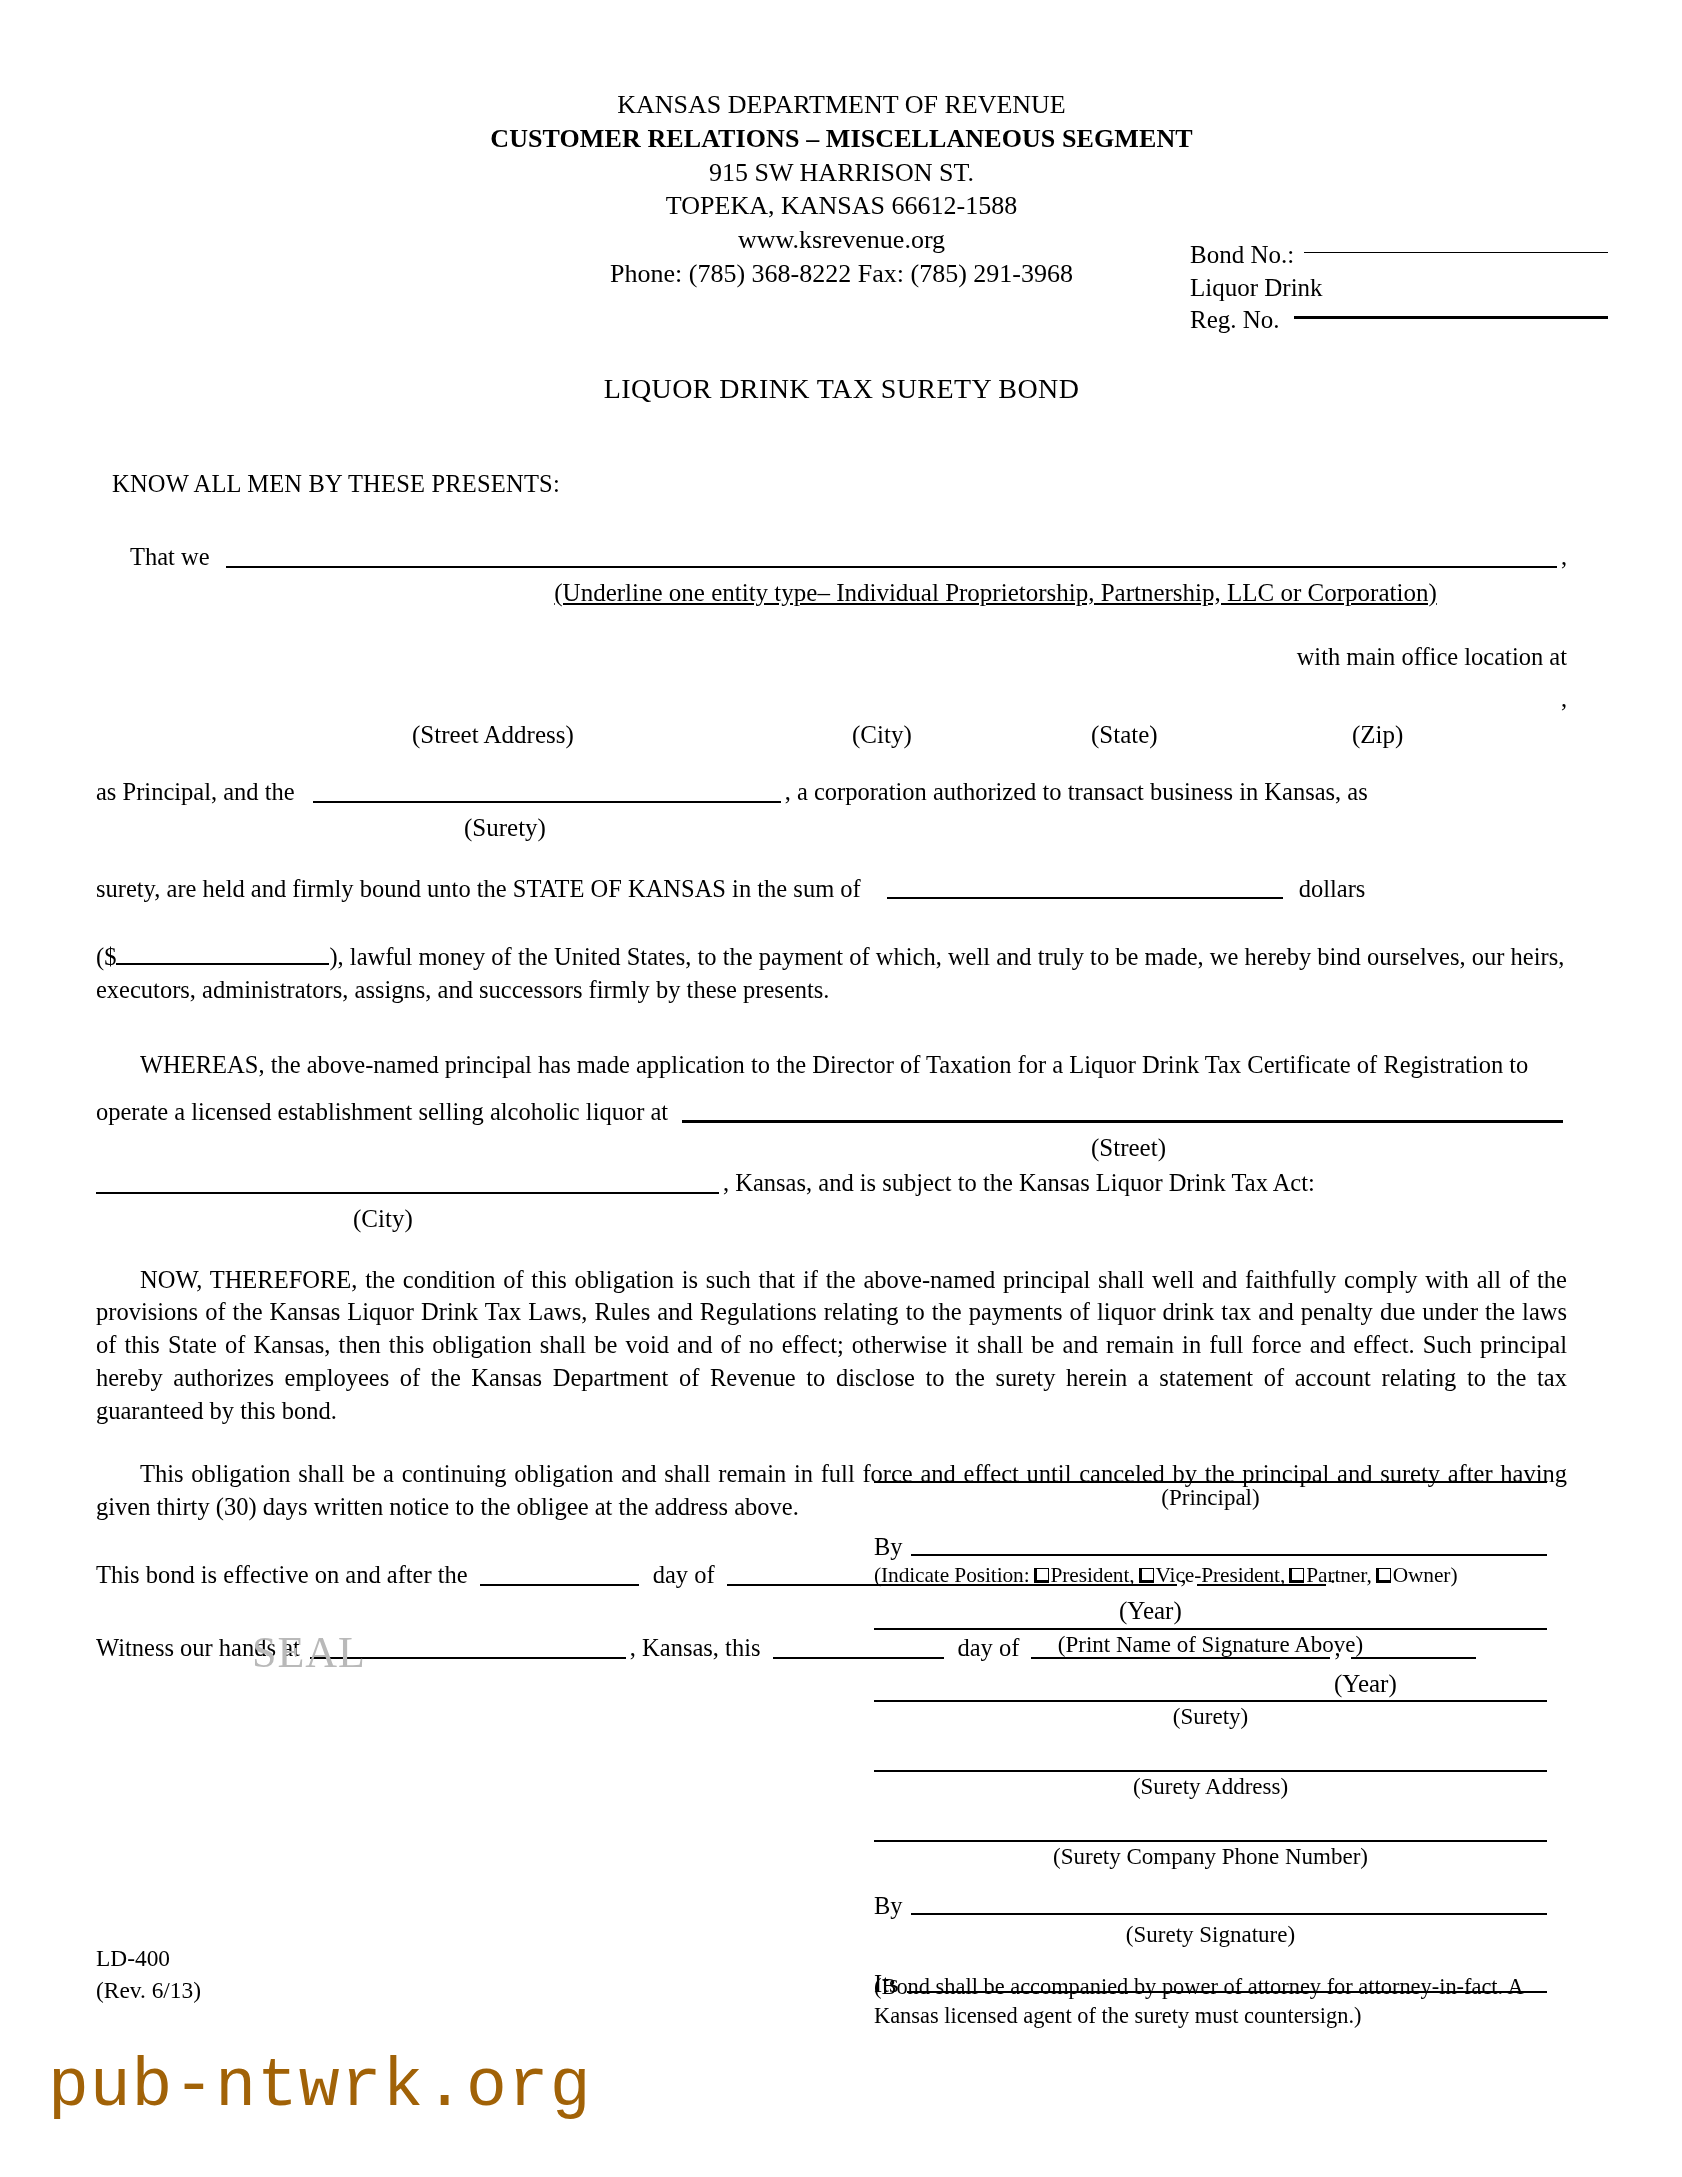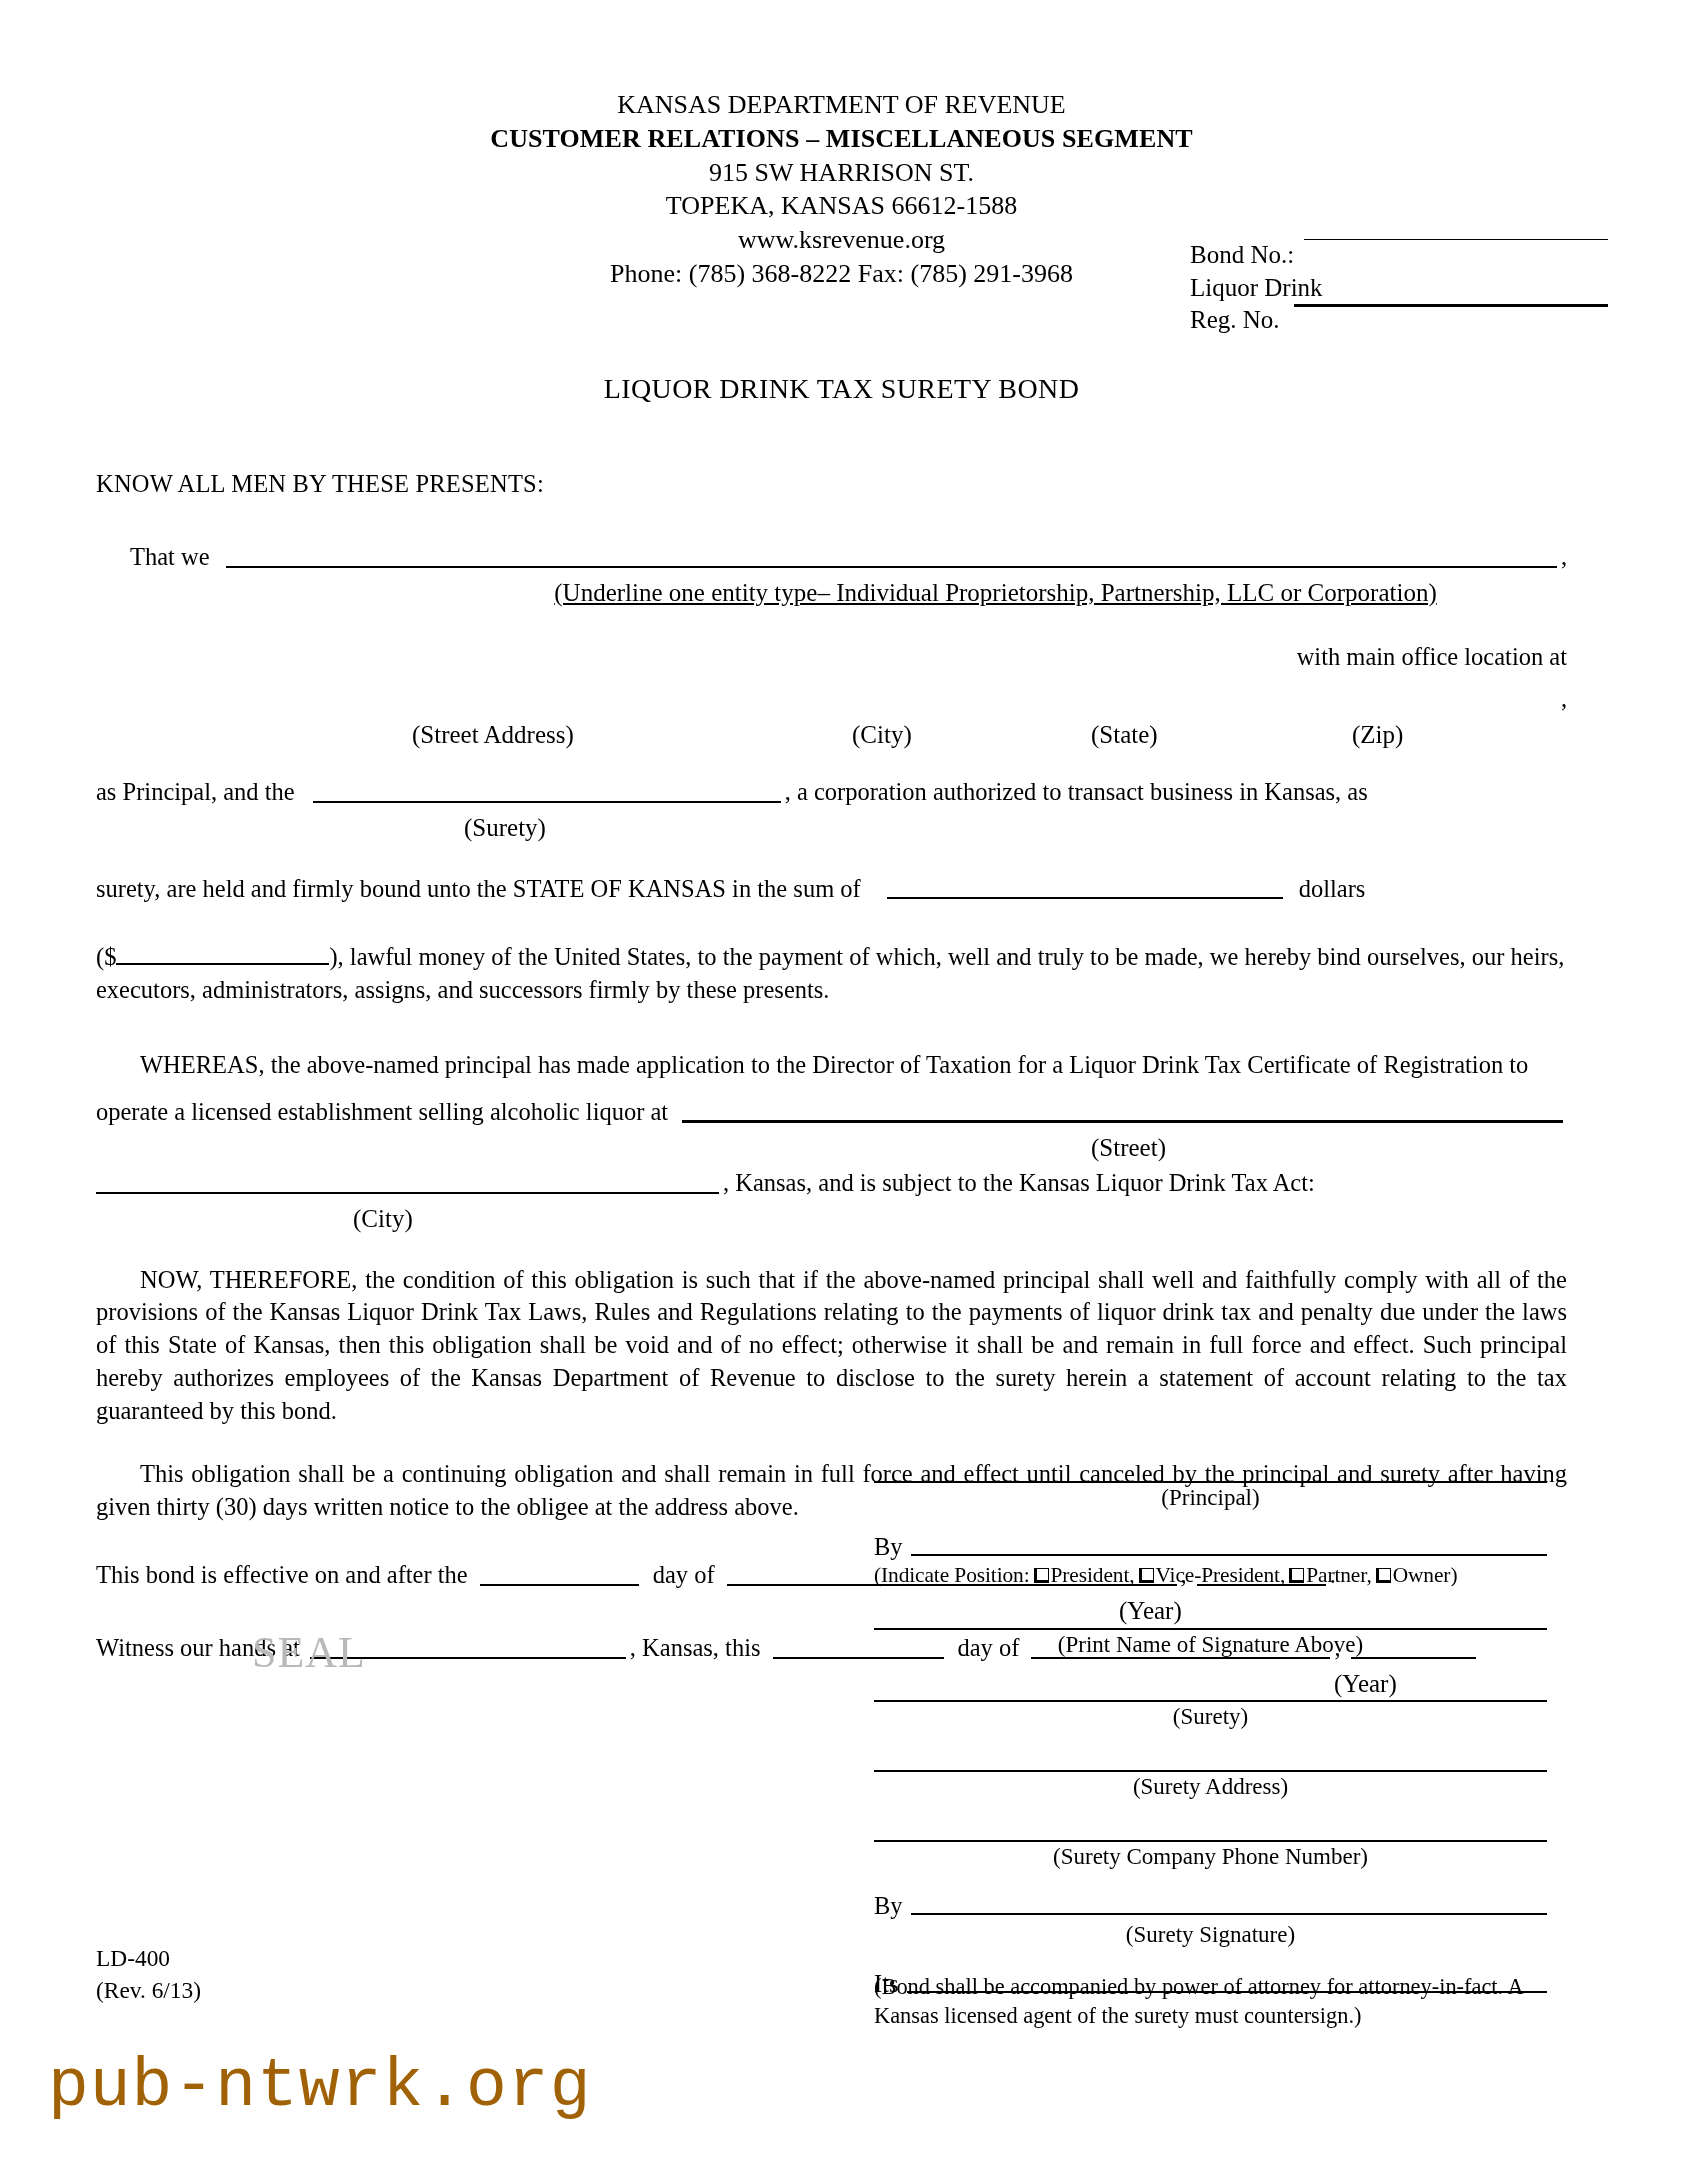--- a/index.html
+++ b/index.html
@@ -42,21 +42,21 @@
   .bondbox {
     position: absolute;
     left: 1190px;
     top: 239px;
     width: 418px;
     font-size: 25px;
     line-height: 1.30;
   }
   .bondbox .row {
     display: flex;
-    align-items: flex-start;
+    align-items: center;
     white-space: nowrap;
   }
   .bondbox .lbl { flex: 0 0 auto; }
   .rule-thin {
     flex: 1 1 auto;
     border-bottom: 1.6px solid #000;
     margin-left: 10px;
     margin-bottom: 5px;
     height: 0;
   }
@@ -83,21 +83,21 @@
   .body-wrap {
     position: absolute;
     left: 96px;
     top: 468px;
     width: 1471px;
     font-size: 24.5px;
     line-height: 1.34;
   }
 
   .know {
-    margin: 0 0 40px 0;
+    margin: 0 0 40px 16px;
     letter-spacing: 0.2px;
   }
 
   .line-row {
     display: flex;
     align-items: flex-end;
     white-space: nowrap;
   }
   .line-row .txt { flex: 0 0 auto; }
   .fill {

